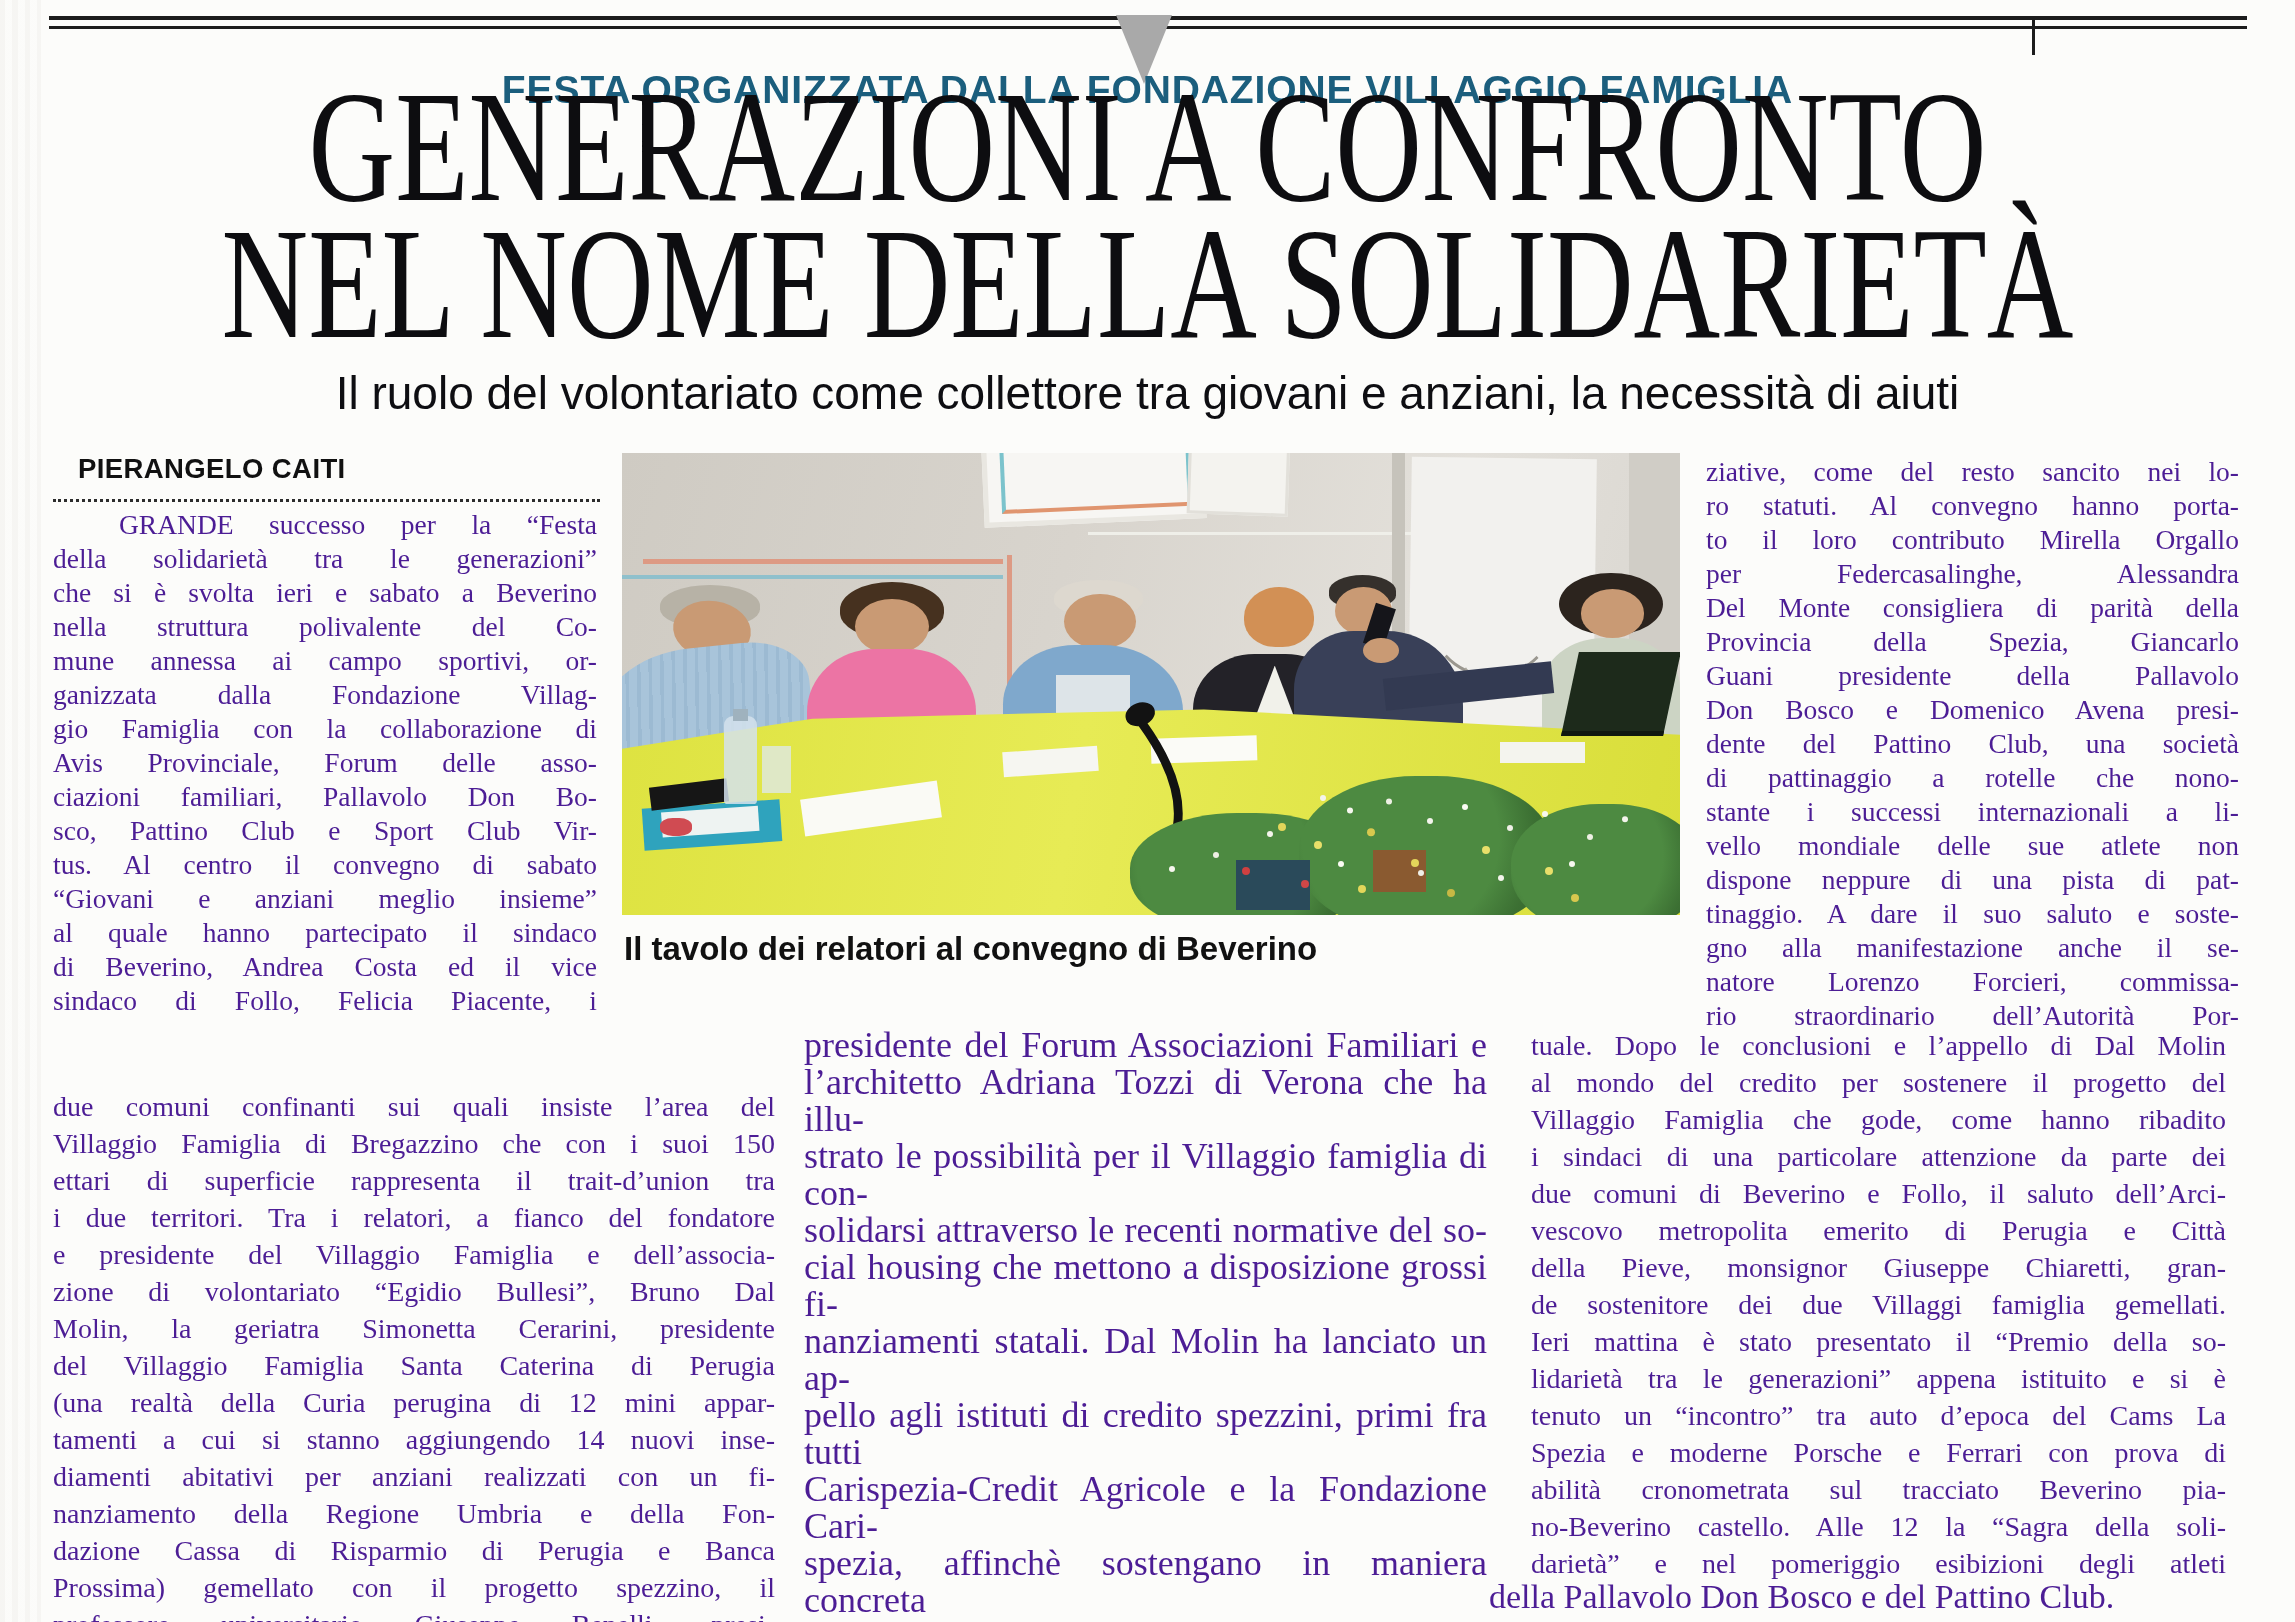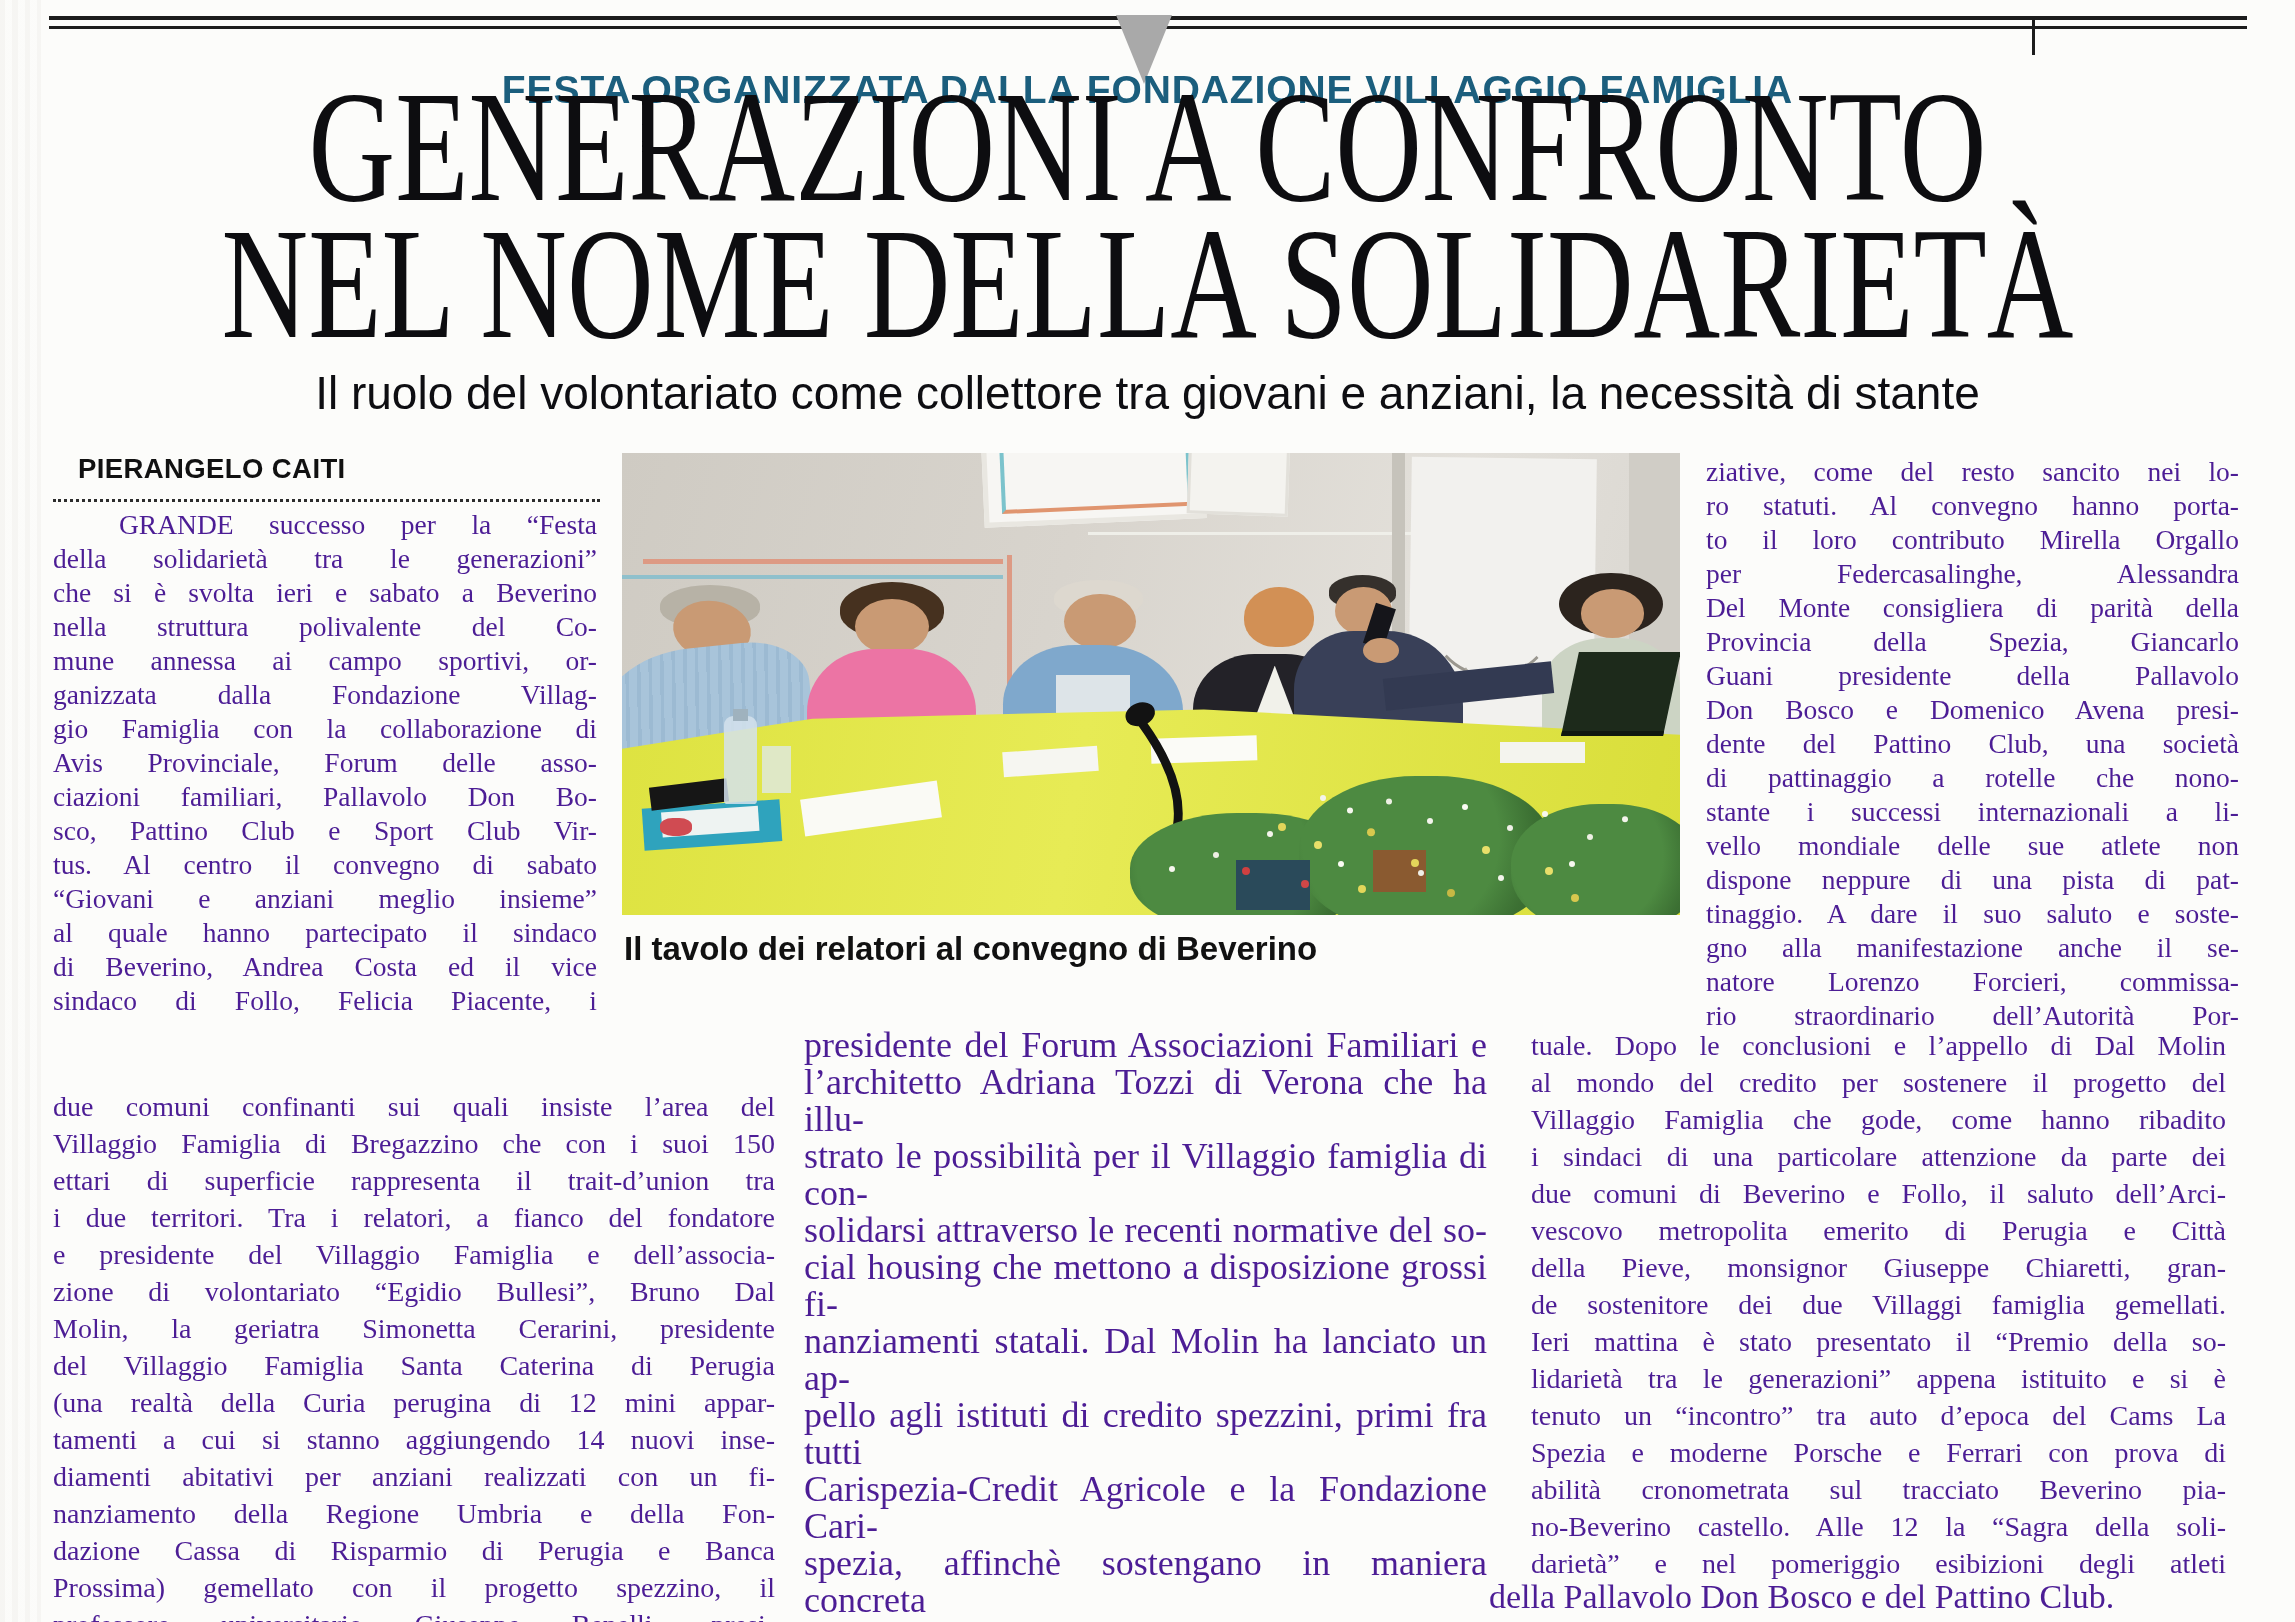--- a/index.html
+++ b/index.html
@@ -144,21 +144,21 @@
   <div class="triangle"></div>
 
 
   <div class="kicker">FESTA ORGANIZZATA DALLA FONDAZIONE VILLAGGIO FAMIGLIA</div>
 
   <div class="headline">
     <div>GENERAZIONI A CONFRONTO</div>
     <div>NEL NOME DELLA SOLIDARIETÀ</div>
   </div>
 
-  <div class="subhead">Il ruolo del volontariato come collettore tra giovani e anziani, la necessità di stante</div>
+  <div class="subhead">Il ruolo del volontariato come collettore tra giovani e anziani, la necessità di aiuti</div>
 
   <div class="byline">PIERANGELO CAITI</div>
   <div class="byline-rule"></div>
 
   <div class="photo">
     <div class="hline1"></div>
     <div class="hline2"></div>
     <div class="hline3"></div>
     <div class="vline1"></div>
     <div class="frame-a">

